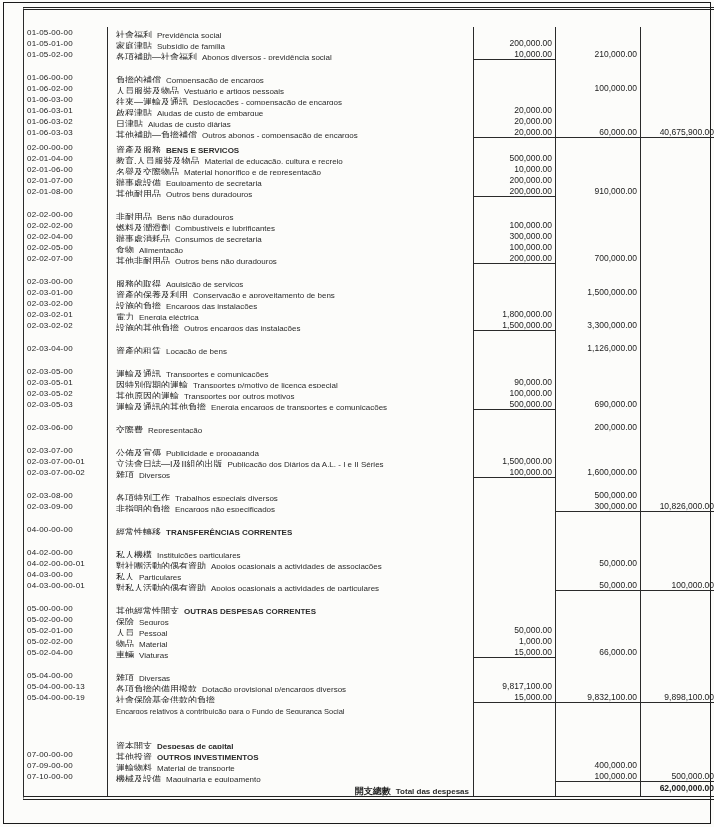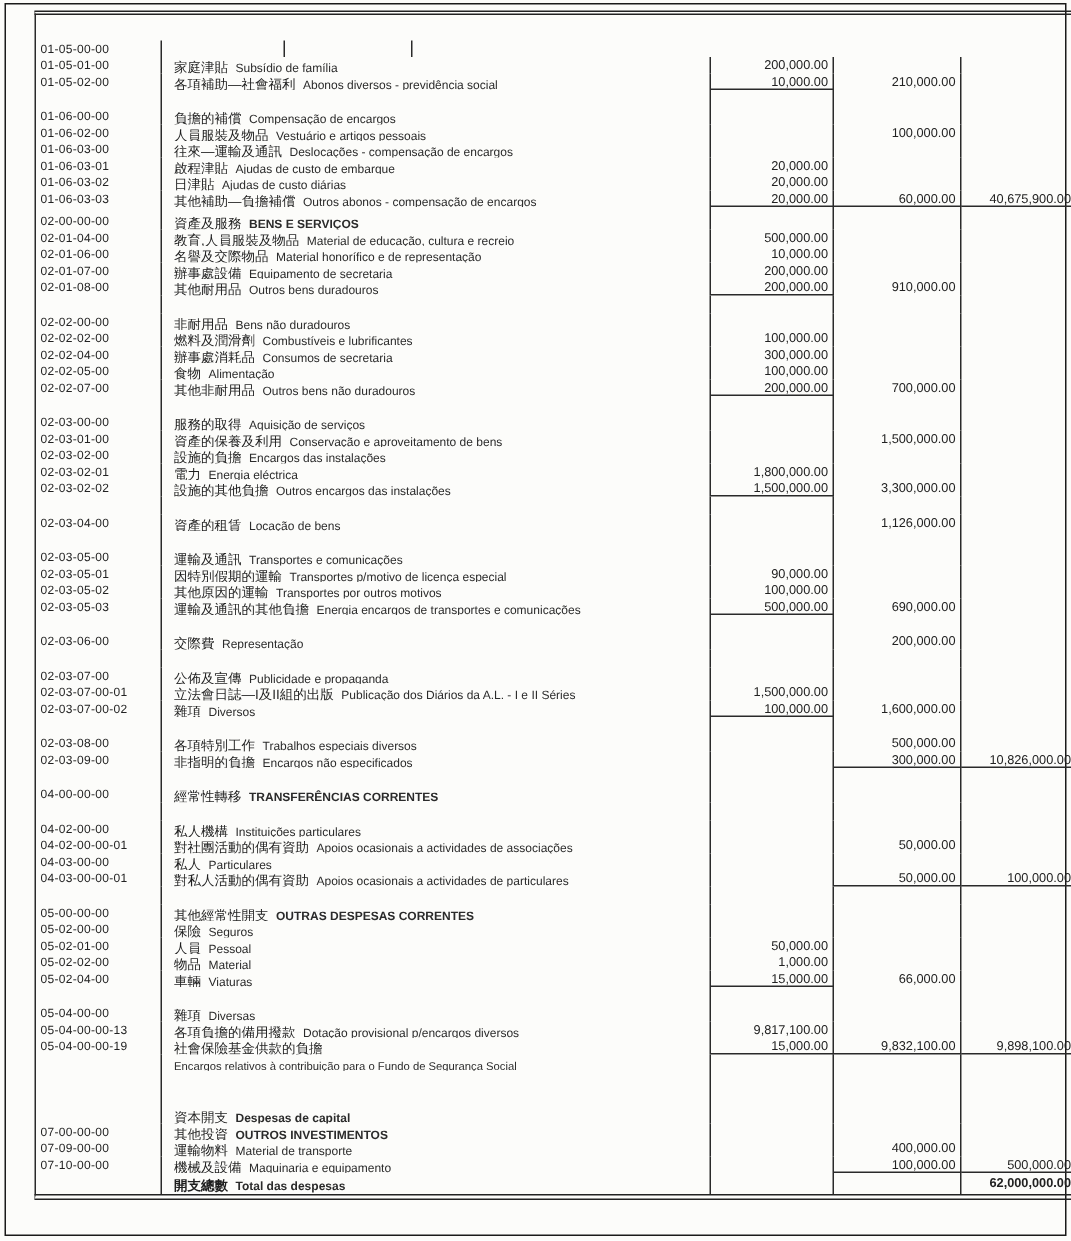--- a/index.html
+++ b/index.html
@@ -36,33 +36,34 @@
   .c-b{width:85px;border-right:1px solid #2a2a2a;}
   .c-c{width:76px;}
   .num{text-align:right;padding-right:3px;font-size:8.5px;color:#222;}
   .ul{border-bottom:1px solid #2a2a2a;}
   .zh{font-size:9px;}
   .pt{font-size:8px;margin-left:5px;color:#2b2b2b;}
   .bold .zh{font-weight:normal;}
   .bold .pt{font-weight:bold;}
   .note-text{font-size:7.5px;color:#2b2b2b;}
   .footer-row{height:14px;line-height:13px;}
-  .footer-row .c-desc{text-align:left;padding-right:4px;}
+  .footer-row .c-desc{text-align:right;padding-right:4px;}
   .footer-row .zh,.footer-row .pt{font-weight:bold;}
   .footer-row .num{font-weight:bold;font-size:8.5px;}
 </style>
 </head>
 <body>
 
 <div class="page">
   <div class="frame"></div>
   <div class="sheet">
     <div id="tbody">
         <div class="row">
           <div class="cell c-code">01-05-00-00</div>
+          <div class="cell c-desc"><span class="zh">社會福利</span><span class="pt">Previdência social</span></div>
           <div class="cell c-a num"></div>
           <div class="cell c-b num"></div>
           <div class="cell c-c num"></div>
         </div>
         <div class="row">
           <div class="cell c-code">01-05-01-00</div>
           <div class="cell c-desc"><span class="zh">家庭津貼</span><span class="pt">Subsídio de família</span></div>
           <div class="cell c-a num">200,000.00</div>
           <div class="cell c-b num"></div>
           <div class="cell c-c num"></div>

